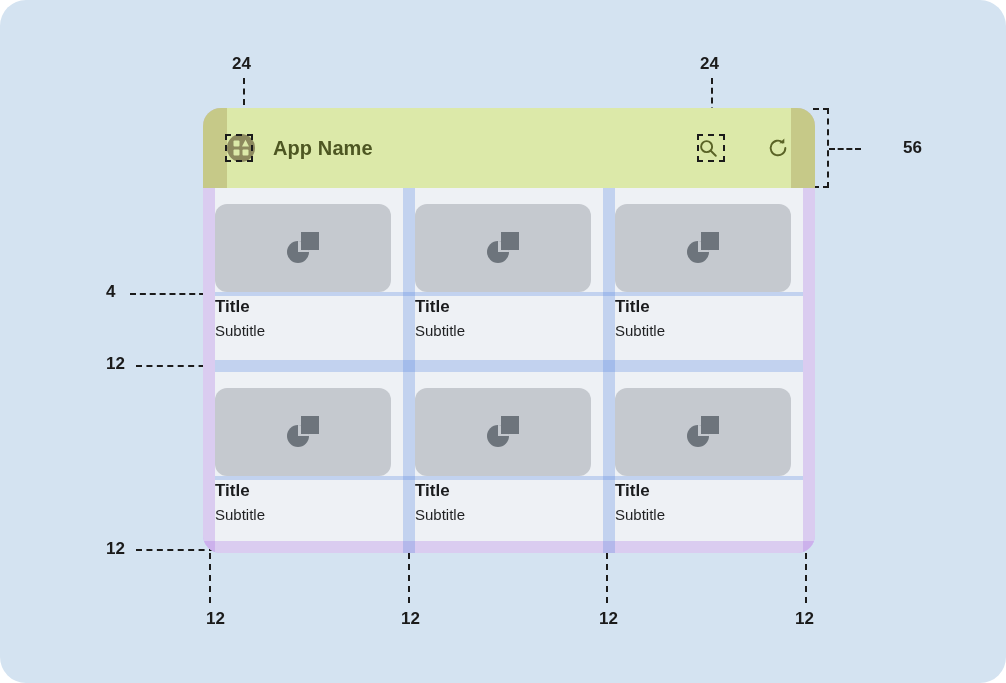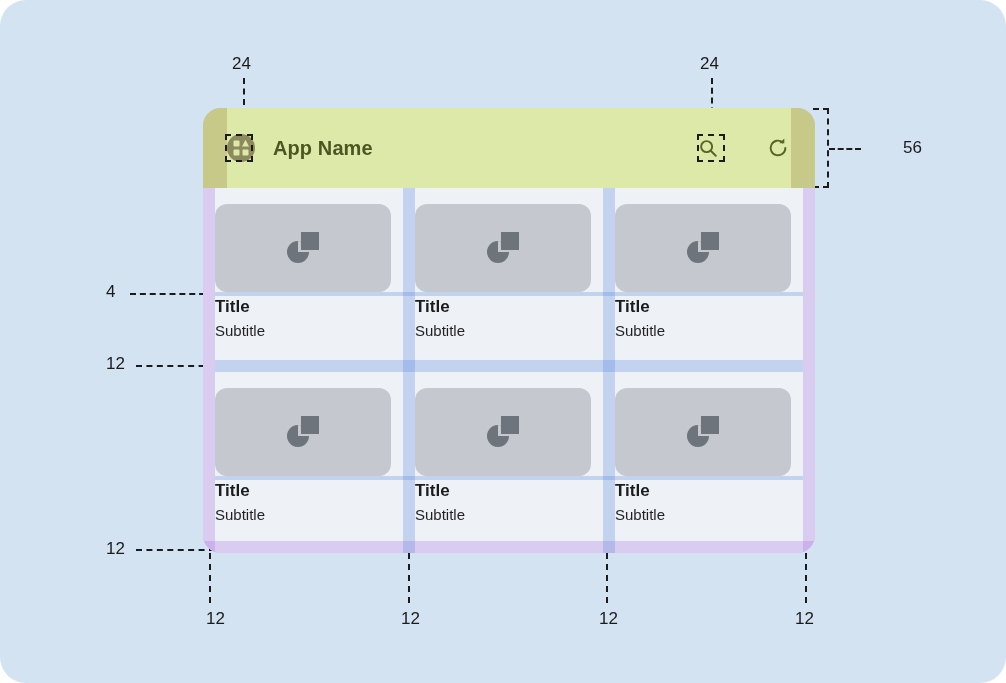--- a/index.html
+++ b/index.html
@@ -175,21 +175,21 @@
     font-weight: 400;
     color: #1f2022;
     line-height: 22px;
     margin-top: 2px;
   }
 
   
   .ann-label {
     position: absolute;
     font-size: 17px;
-    font-weight: 400;
+    font-weight: 700;
     color: #1b1b1b;
     white-space: nowrap;
   }
   .lead-h {
     position: absolute;
     border-top: 2px dashed #1b1b1b;
     height: 0;
   }
   .lead-v {
     position: absolute;

